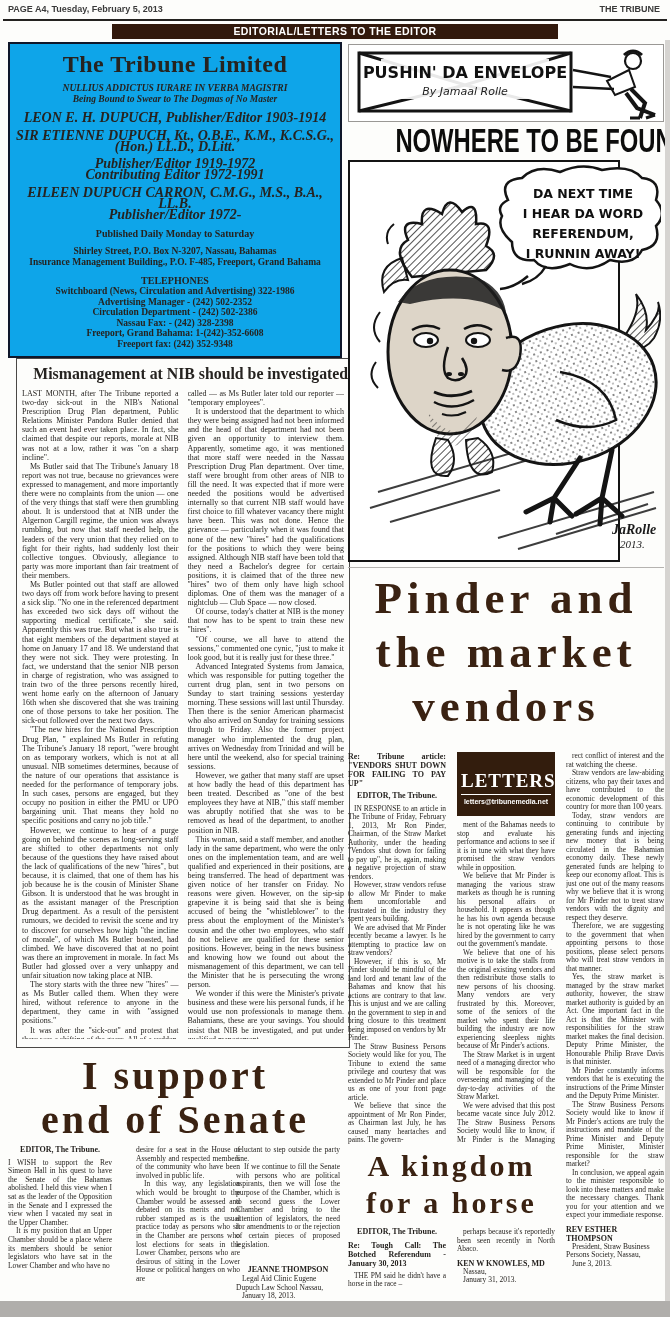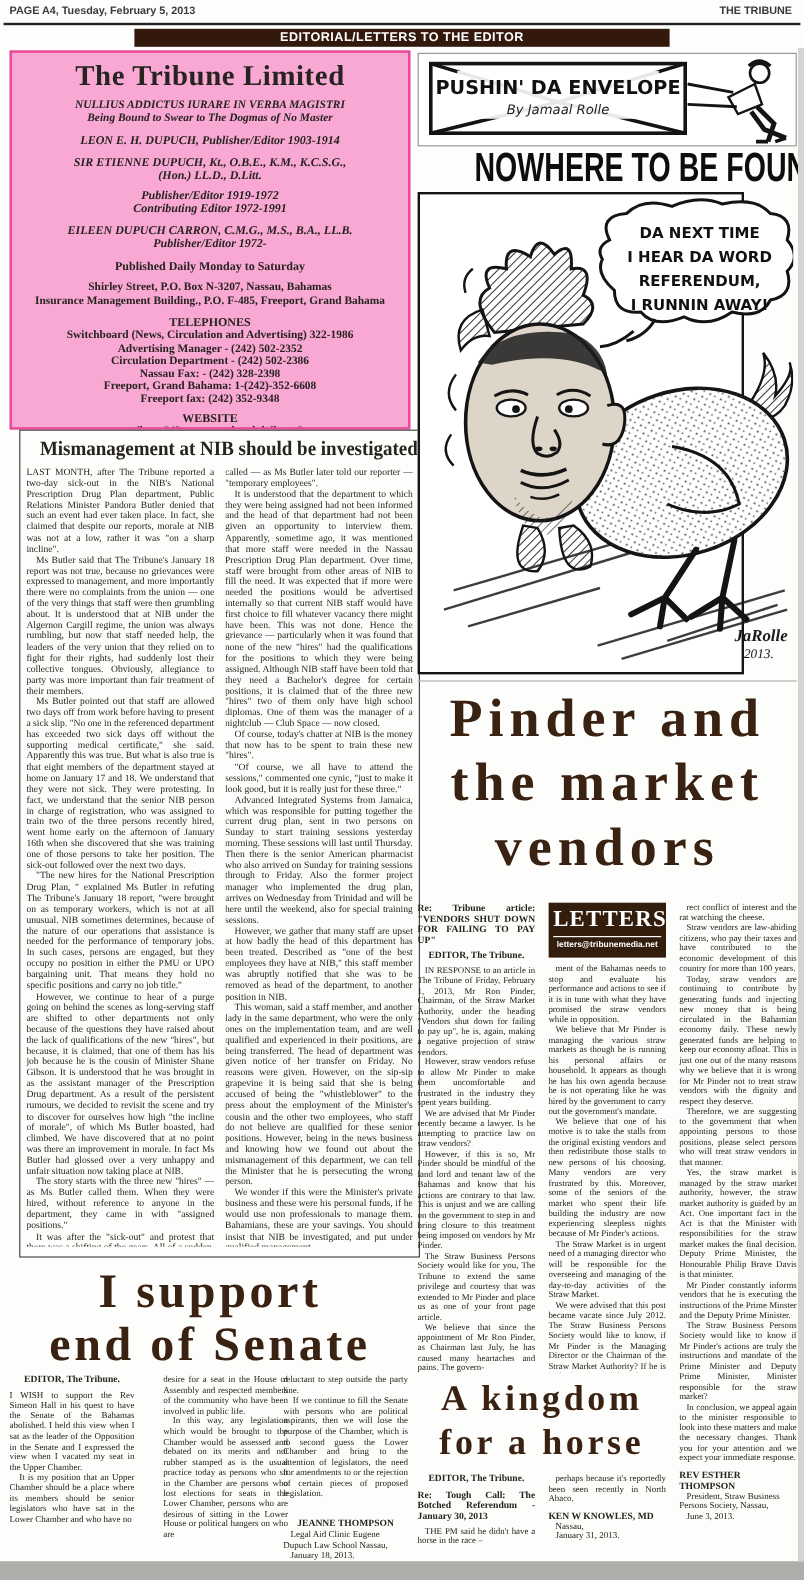--- a/index.html
+++ b/index.html
@@ -10,26 +10,26 @@
   
   .folio { top:4px; font-family:"Liberation Sans","DejaVu Sans",sans-serif; font-size:9px; font-weight:600; color:#3a3a3a;text-align:right; }
   .folio-left { left:8px; }
   .folio-right { right:10px; }
   .top-rule { left:3px; right:3px; top:19px; height:2px; background:#242220; }
   .banner { left:112px; top:24px; width:446px; height:15px; background:#32190c; color:#fff;
             font-family:"Liberation Sans","DejaVu Sans",sans-serif; font-size:10.5px; font-weight:bold;
             text-align:center; line-height:15px; letter-spacing:.4px; }
 
   
-  .masthead { left:8px; top:42px; width:334px; height:316px; border:2px solid #ec4899; background:#f9a8d4;
+  .masthead { left:8px; top:42px; width:334px; height:316px; border:2px solid #0f172a; background:#0ea5e9;
               text-align:center; overflow:hidden; }
   .mast-title { margin-top:7px; font-size:24px; font-weight:bold; letter-spacing:.5px; }
   .motto1 { margin-top:5px; font-size:9.5px; font-weight:bold; font-style:italic; line-height:11px; }
   .motto2 { font-size:9.5px; font-weight:bold; font-style:italic; line-height:11px; }
-  .pub-lines div { font-size:10px; font-weight:bold; font-style:italic; line-height:11px; }
+  .pub-lines div { font-size:14px; font-weight:bold; font-style:italic; line-height:11px; }
   .pub-lines div:nth-child(1){ margin-top:7px; }
   .pub-lines div:nth-child(2){ margin-top:7px; }
   .pub-lines div:nth-child(4){ margin-top:6px; }
   .pub-lines div:nth-child(6){ margin-top:7px; }
   .published { margin-top:8px; font-size:10px; font-weight:bold; }
   .addr-lines { margin-top:7px; }
   .addr-lines div { font-size:9.5px; font-weight:bold; line-height:11px; }
   .tel-head { margin-top:7px; font-size:10px; font-weight:bold; }
   .tel-lines div { font-size:9.5px; font-weight:bold; line-height:10.5px; }
   .web-head { margin-top:6px; font-size:10px; font-weight:bold; }
@@ -65,21 +65,21 @@
   .pinder-headline { left:348px; top:571px; width:316px; text-align:center; color:#3a2212;
                      font-size:45px; line-height:54px; font-weight:bold; letter-spacing:5px; white-space:pre-line; }
 
   .let-col { width:98px; overflow:hidden; font-size:7.4px; line-height:8.5px; }
   .let-col .news p { text-indent:6px; }
   .pc1 { left:348px; top:752px; height:392px; }
   .pc2 { left:457px; top:752px; height:392px; }
   .pc3 { left:566px; top:752px; height:544px; }
   .sig-left { text-align:left; font-size:8px; font-weight:bold; margin-top:5px; line-height:9px; }
 
-  .letters-box { width:98px; height:46px; background:#331d0d; color:#fff; text-align:center; margin-bottom:5px; padding-top:2px; }
+  .letters-box { width:98px; height:64px; background:#331d0d; color:#fff; text-align:center; margin-bottom:5px; padding-top:16px; }
   .letters-title { font-size:19px; font-weight:bold; letter-spacing:1px; line-height:26px;
                    border-bottom:1px solid #fff; margin:0 4px; }
   .letters-email { font-family:"Liberation Sans","DejaVu Sans",sans-serif; font-size:7px; font-weight:bold; line-height:14px; }
 
   .horse-headline { left:348px; top:1147px; width:207px; text-align:center; color:#3a2212;
                     font-size:30px; line-height:37px; font-weight:bold; letter-spacing:3px; white-space:pre-line; }
   .hc1 { left:348px; top:1228px; height:72px; }
   .hc2 { left:457px; top:1228px; height:72px; }
 
   .bottom-strip { left:0; top:1301px; width:670px; height:16px; background:#b0aeab; }

